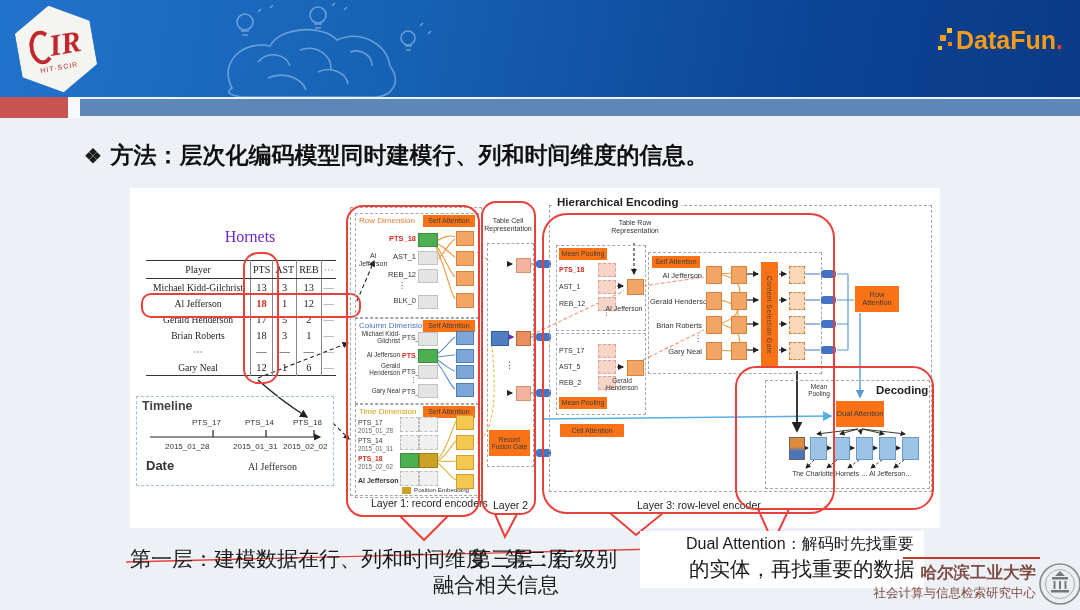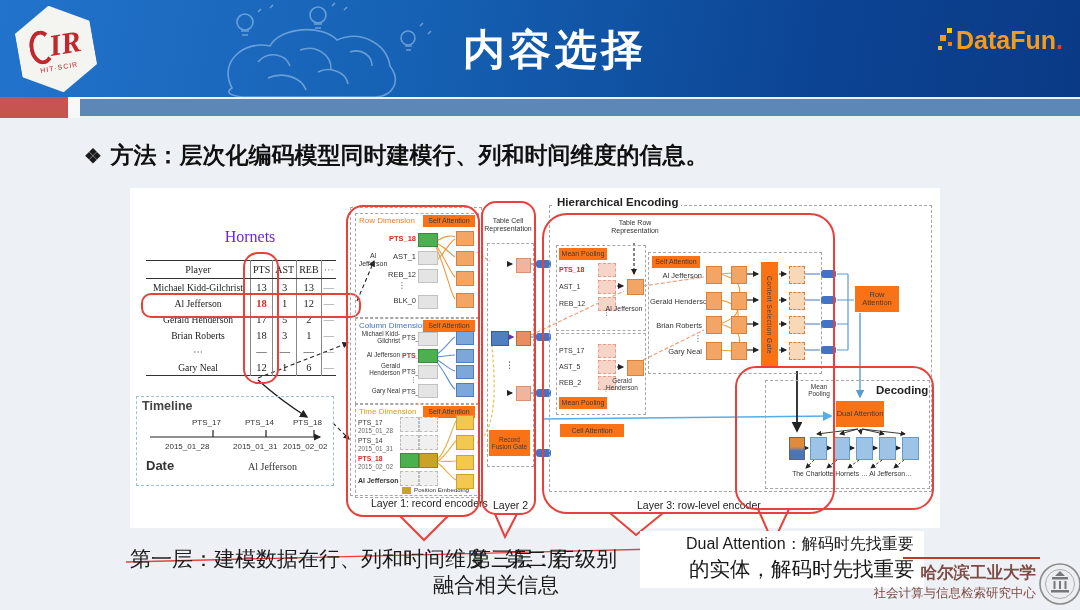--- a/index.html
+++ b/index.html
@@ -56,21 +56,20 @@
     </svg>
 
     <div class="s" style="left:12px;top:5px;width:88px;height:88px;background:#f4f4f1;transform:rotate(-10deg);clip-path:polygon(50% 0%,93% 25%,93% 75%,50% 100%,7% 75%,7% 25%);display:flex;flex-direction:column;align-items:center;justify-content:center;">
       <div style="display:flex;align-items:center;">
         <span style="display:inline-block;width:16px;height:26px;border:4px solid #c1272d;border-right-color:transparent;border-radius:50%;margin-right:-4px;"></span>
         <span style="font-size:30px;font-weight:900;font-style:italic;color:#c1272d;font-family:'Liberation Serif',serif;">IR</span>
       </div>
       <span style="font-size:7px;color:#c1272d;letter-spacing:1px;margin-top:2px;">HIT·SCIR</span>
     </div>
 
-    <div class="s" style="left:400px;top:22px;width:310px;text-align:center;font-size:42px;font-weight:700;color:#ffffff;letter-spacing:4px;">内容选择</div>
 
     <div class="s" style="left:938px;top:26px;width:132px;height:34px;">
       <span class="s" style="left:0;top:2px;width:16px;height:26px;">
         <span class="s" style="left:9px;top:0;width:5px;height:5px;background:#fbc02d;"></span>
         <span class="s" style="left:2px;top:7px;width:6px;height:6px;background:#f59b1a;"></span>
         <span class="s" style="left:10px;top:14px;width:4px;height:4px;background:#f2801e;"></span>
         <span class="s" style="left:0px;top:18px;width:4px;height:4px;background:#fbc02d;"></span>
       </span>
       <span class="s" style="left:18px;top:0;font-size:25px;font-weight:800;color:#f59b1a;">DataFun</span>
       <span class="s" style="left:118px;top:0;font-size:25px;font-weight:800;color:#e8421f;">.</span>
@@ -451,21 +450,21 @@
     </g>
     <path d="M126,562 L657,549" stroke="#e8413c" stroke-width="1.4" fill="none"></path>
   </svg>
 
   <div class="note" style="left:130px;top:545px;">第一层：建模数据在行、列和时间维度</div>
   <div class="note" style="left:470px;top:545px;">第三层：行级别</div>
   <div class="note" style="left:505px;top:545px;">第二层：</div>
   <div class="note" style="left:433px;top:571px;">融合相关信息</div>
   <div class="s" style="left:640px;top:531px;background:#ffffff;padding:3px 9px 5px 9px;">
     <div class="note" style="position:static;font-size:16px;margin-left:37px;">Dual Attention：解码时先找重要</div>
-    <div class="note" style="position:static;font-size:20.5px;padding-left:40px;">的实体，解码时先找重要</div>
+    <div class="note" style="position:static;font-size:20.5px;padding-left:40px;">的实体，再找重要的数据</div>
   </div>
 
   <div class="s" style="left:903px;top:557px;width:137px;height:2px;background:#c0392b;"></div>
   <div class="s rgt" style="left:840px;top:562px;width:196px;text-align:right;font-size:16.5px;font-weight:600;color:#7d4b43;font-family:'Liberation Serif',serif;">哈尔滨工业大学</div>
   <div class="s rgt" style="left:800px;top:585px;width:236px;text-align:right;font-size:12.5px;color:#7d4b43;font-family:'Liberation Serif',serif;">社会计算与信息检索研究中心</div>
   <svg class="s" width="46" height="48" style="left:1038px;top:560px;">
     <circle cx="22" cy="24" r="20" fill="#eceff2" stroke="#8a8a8a" stroke-width="1.6"></circle>
     <circle cx="22" cy="24" r="14.5" fill="none" stroke="#9a9a9a" stroke-width="0.8"></circle>
     <g fill="#777">
       <rect x="14" y="17" width="16" height="2.5"></rect>

